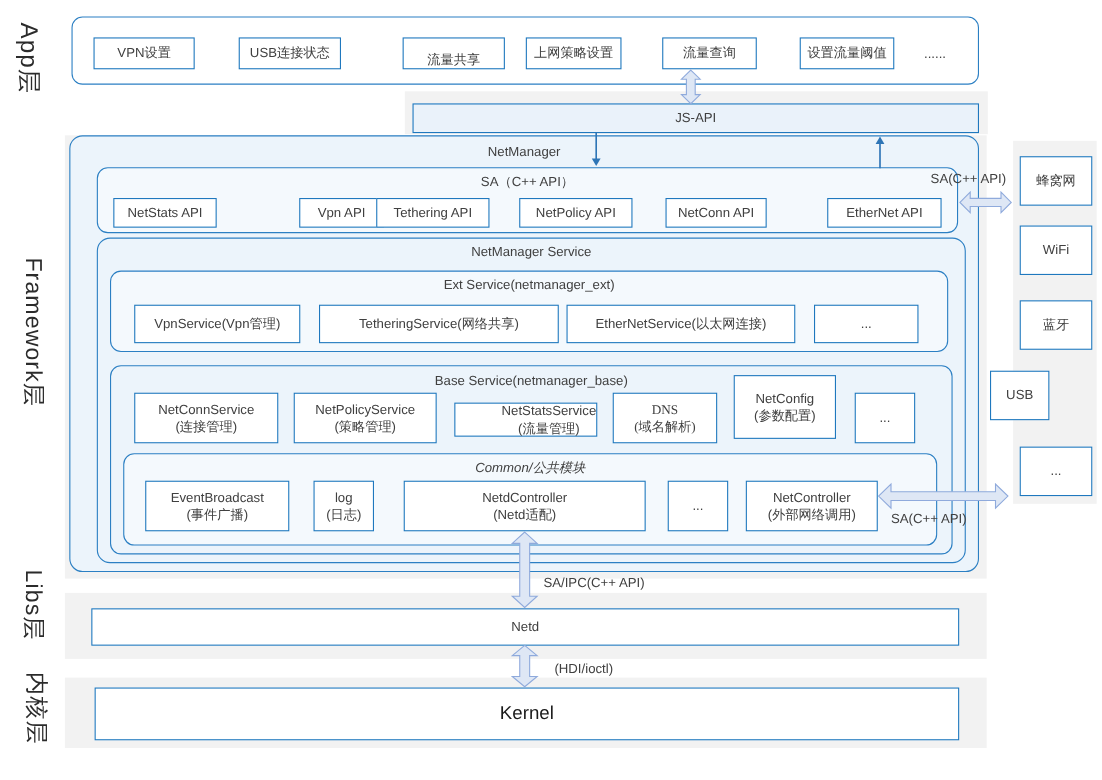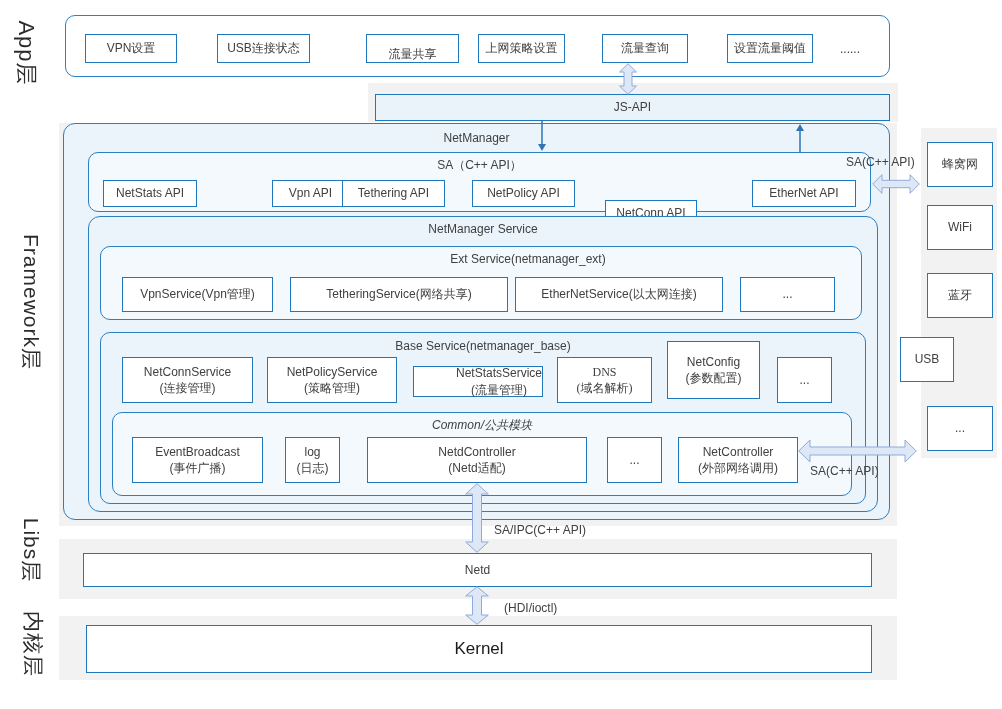--- a/index.html
+++ b/index.html
@@ -71,33 +71,33 @@
     </div>
   <div class="box" style="left:230px;top:180px;width:77px;height:27px;margin-left:42px;">
       <span>Vpn API</span>
     </div>
   <div class="box" style="left:342px;top:180px;width:103px;height:27px;">
       <span>Tethering API</span>
     </div>
   <div class="box" style="left:472px;top:180px;width:103px;height:27px;">
       <span>NetPolicy API</span>
     </div>
-  <div class="box" style="left:605px;top:180px;width:92px;height:27px;margin-top:20px;">
+  <div class="box" style="left:605px;top:180px;width:92px;height:27px;">
       <span>NetConn API</span>
     </div>
   <div class="box" style="left:752px;top:180px;width:104px;height:27px;">
       <span>EtherNet API</span>
     </div>
   <div class="flabel" style="left:846px;top:155px;">SA(C++ API)</div>
 
   <div class="container" style="left:88px;top:216px;width:790px;height:296px;border-radius:12px;"></div>
   <div class="ctitle" style="left:88px;top:222px;width:790px;">NetManager Service</div>
 
   <div class="container lighter" style="left:100px;top:246px;width:762px;height:74px;"></div>
-  <div class="ctitle" style="left:100px;top:252px;width:762px;margin-left:47px;">Ext Service(netmanager_ext)</div>
+  <div class="ctitle" style="left:100px;top:252px;width:762px;">Ext Service(netmanager_ext)</div>
   <div class="box" style="left:122px;top:277px;width:151px;height:35px;">
       <span>VpnService(Vpn管理)</span>
     </div>
   <div class="box" style="left:290px;top:277px;width:218px;height:35px;">
       <span>TetheringService(网络共享)</span>
     </div>
   <div class="box" style="left:515px;top:277px;width:208px;height:35px;">
       <span>EtherNetService(以太网连接)</span>
     </div>
   <div class="box" style="left:740px;top:277px;width:95px;height:35px;">

